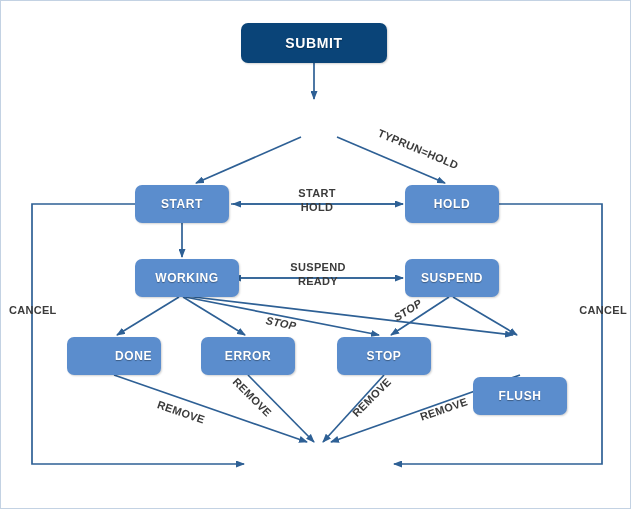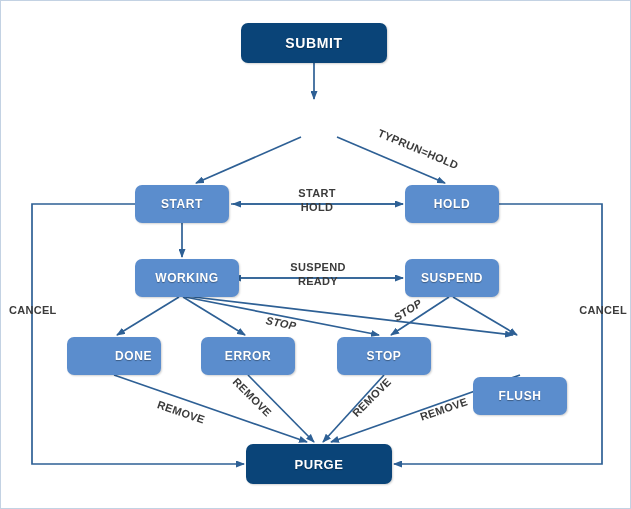--- a/index.html
+++ b/index.html
@@ -117,23 +117,20 @@
   </div>
 
   <div class="node state" style="left:336px;top:336px;width:94px;height:38px;font-size:12px;">
     <span>STOP</span>
   </div>
 
   <div class="node state" style="left:472px;top:336px;width:94px;height:38px;font-size:12px;margin-top:40px;">
     <span>FLUSH</span>
   </div>
 
-  <div class="node terminal" style="left:245px;top:443px;width:146px;height:40px;font-size:13px;">
-    <span>PURGE</span>
-  </div>
 
   <div class="edge-label rot" style="left:357px;top:142px;width:120px;transform:rotate(23deg);">TYPRUN=HOLD</div>
 
   <div class="edge-label" style="left:276px;top:186px;width:80px;">START</div>
   <div class="edge-label" style="left:276px;top:200px;width:80px;">HOLD</div>
 
   <div class="edge-label" style="left:272px;top:260px;width:90px;">SUSPEND</div>
   <div class="edge-label" style="left:272px;top:274px;width:90px;">READY</div>
 
   <div class="edge-label rot" style="left:255px;top:316px;width:50px;transform:rotate(11deg);font-style:italic;">STOP</div>

